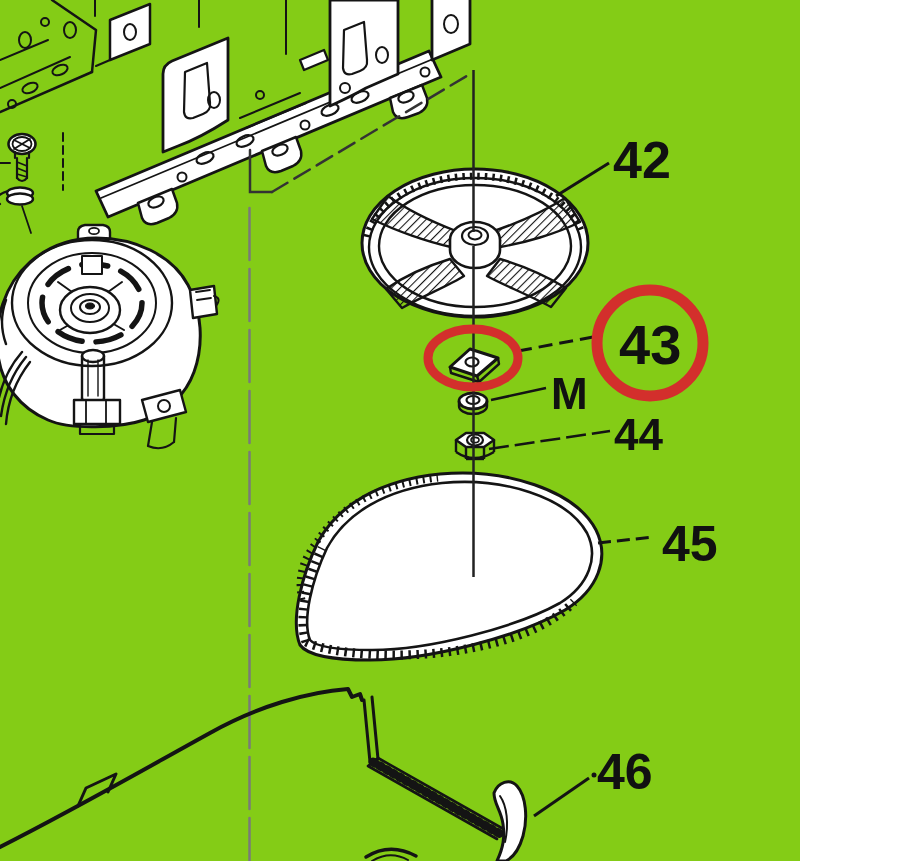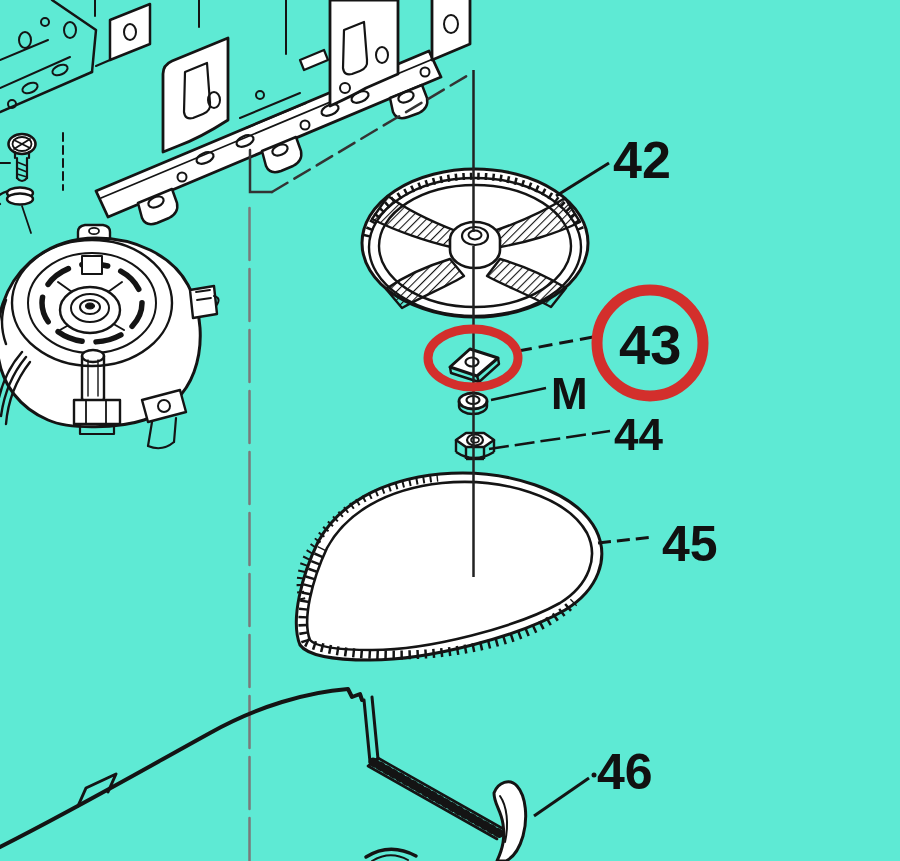--- a/index.html
+++ b/index.html
@@ -1,19 +1,19 @@
 <!DOCTYPE html>
 <html><head>
 <meta charset="utf-8">
 <style>
   html,body{margin:0;padding:0;background:#ffffff;}
   .stage{
     position:relative;
-    width:900px;height:861px;
-    background:#5eead4;
+    width:800px;height:861px;
+    background:#84cc16;
     overflow:hidden;
     font-family:"Liberation Sans", sans-serif;
     text-align:center;
   }
   svg{display:block;}
   text.callout{
     font-family:"Liberation Sans","DejaVu Sans",sans-serif;
     font-weight:bold;
     fill:#111111;
   }

